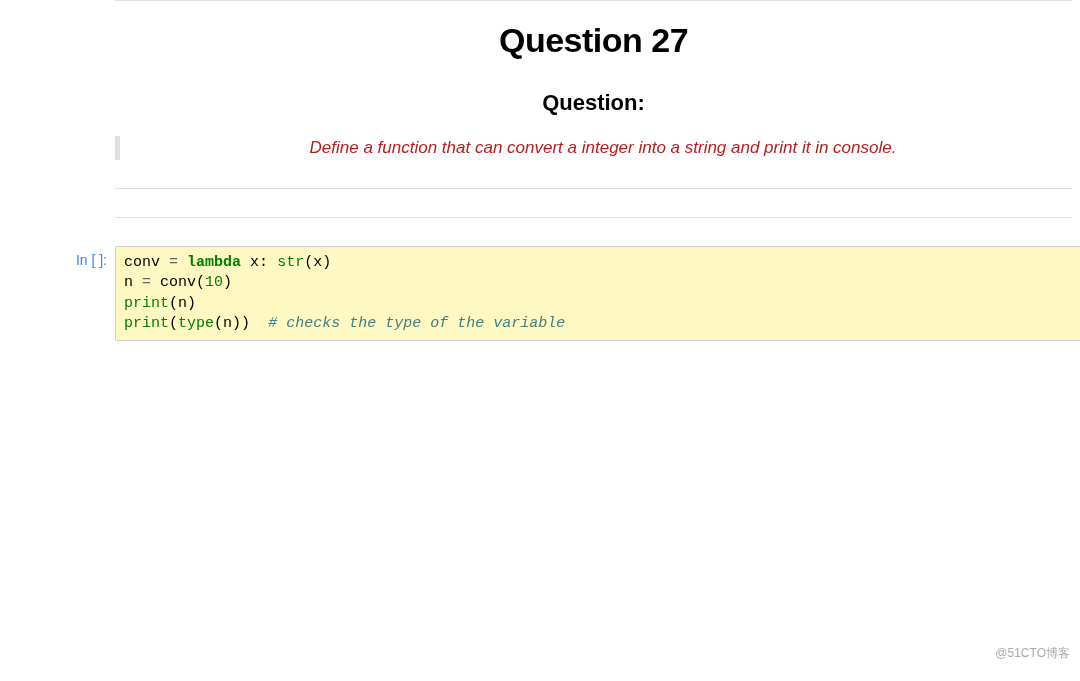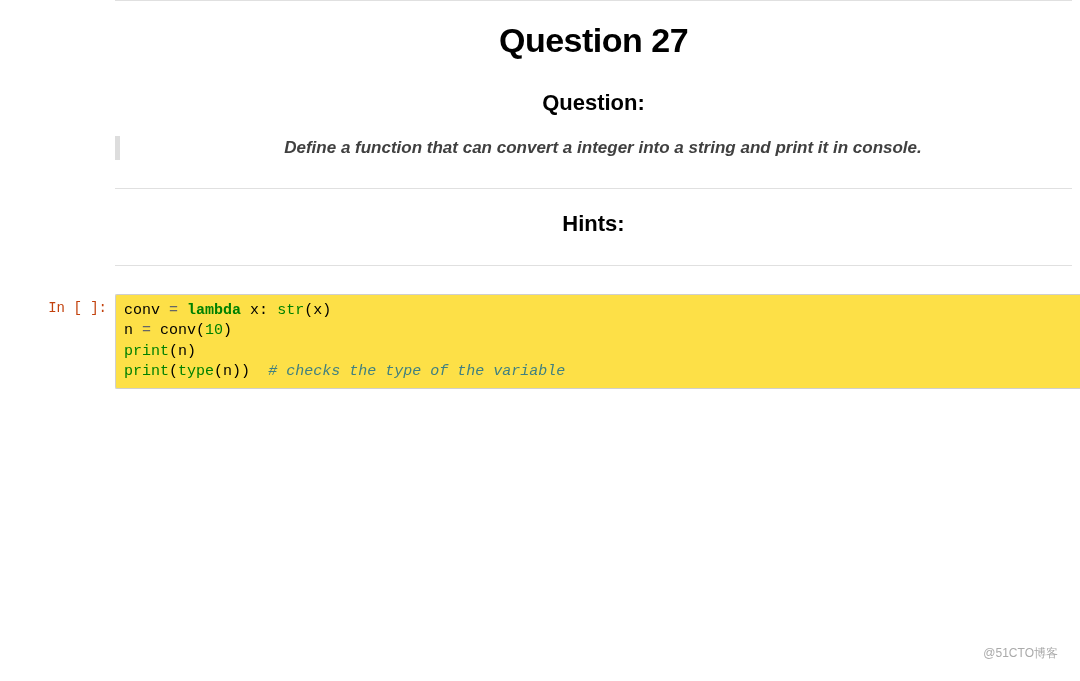--- a/index.html
+++ b/index.html
@@ -15,23 +15,23 @@
   }
   .cell {
     display: flex;
   }
   .prompt {
     width: 115px;
     flex-shrink: 0;
     text-align: right;
     padding: 8px 8px 0 0;
     box-sizing: border-box;
-    font-family: Liberation Mono, monospace;
+    font-family: Liberation Sans, sans-serif;
     font-size: 14px;
-    color: #c2410c;
+    color: #3b82f6;
   }
   .cell-content {
     flex: 1;
     min-width: 0;
   }
   .markdown-body {
     padding: 0 8px 0 0;
     text-align: center;
   }
   .hr-top {
@@ -51,56 +51,56 @@
     margin: 22px 0 20px 0;
   }
   blockquote {
     margin: 0 0 28px 0;
     padding: 2px 0 2px 14px;
     border-left: 5px solid #ddd;
   }
   blockquote p {
     margin: 0;
     font-style: italic;
-    font-weight: 700;
+    font-weight: 400;
     font-size: 17px;
-    color: #404040;
+    color: #b91c1c;
   }
   .after-quote-hr {
     border: none;
     border-top: 1px solid #e0e0e0;
     margin: 28px 0 0 0;
   }
   .code-input-wrap {
     border: 1px solid #cfcfcf;
     border-top-left-radius: 2px;
     border-bottom-left-radius: 2px;
     border-right: none;
-    background: #fde047;
+    background: #fef9c3;
     padding: 6px 8px;
     margin-top: 28px;
   }
   pre.code {
     margin: 0;
     font-family: "Courier New", monospace;
     font-size: 15px;
     line-height: 1.35;
     white-space: pre;
     color: #000;
   }
   .k  { color: #008000; font-weight: bold; }   
   .nb { color: #008000; }                       
   .n  { color: #000; }                          
   .o  { color: #666; }                          
   .p  { color: #000; }                          
   .mi { color: #008000; }                       
   .c  { color: #408080; font-style: italic; }   
   .watermark {
     position: absolute;
-    right: 22px;
+    right: 10px;
     color: #aaa;
     font-size: 12px;
     text-align: right;
   }
 </style>
 </head>
 <body>
 
 <div class="notebook">
 
@@ -109,21 +109,20 @@
     <div class="cell-content markdown-body">
       <hr class="hr-top">
       <h1>Question 27</h1>
 
       <h3>Question:</h3>
       <blockquote>
         <p>Define a function that can convert a integer into a string and print it in console.</p>
       </blockquote>
       <hr class="after-quote-hr">
 
-      <h3>Hints:</h3>
       <hr class="after-quote-hr">
 
     </div>
   </div>
 
   <div class="cell">
     <div class="prompt" style="padding-top:34px;">In  [ ]:</div>
     <div class="cell-content">
       <div class="code-input-wrap">
 <pre class="code"><span class="n">conv</span> <span class="o">=</span> <span class="k">lambda</span> <span class="n">x</span><span class="p">:</span> <span class="nb">str</span><span class="p">(</span><span class="n">x</span><span class="p">)</span>

